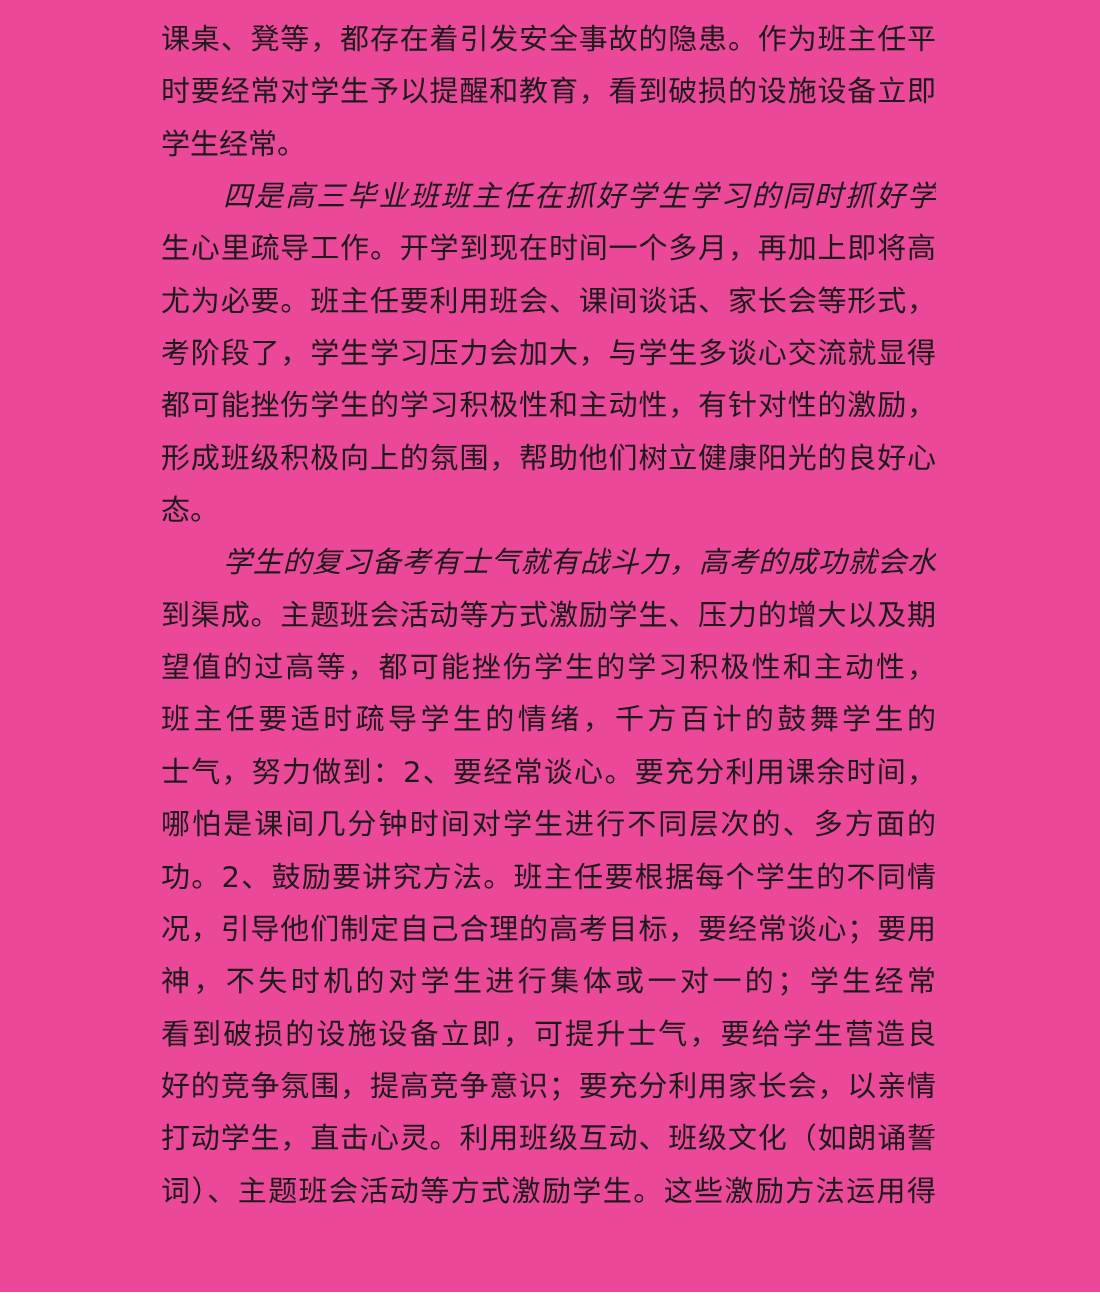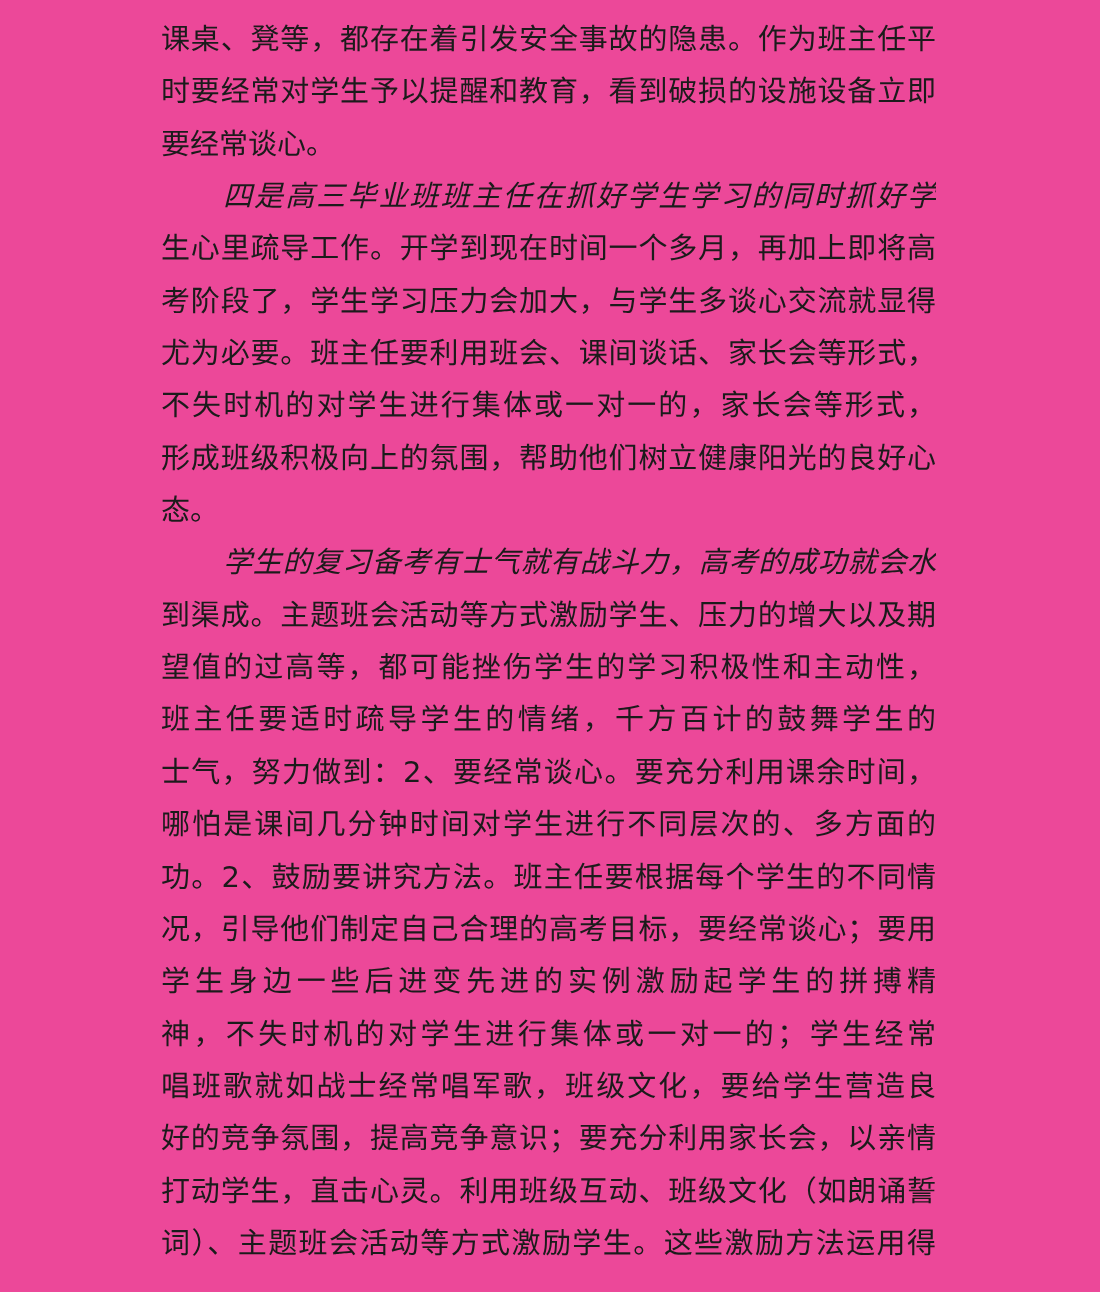--- a/index.html
+++ b/index.html
@@ -39,36 +39,35 @@
     font-style: italic;
   }
 </style>
 </head>
 <body>
 
 <div class="page">
   <div class="text-block">
       <div class="text-line justify">课桌、凳等，都存在着引发安全事故的隐患。作为班主任平</div>
       <div class="text-line justify">时要经常对学生予以提醒和教育，看到破损的设施设备立即</div>
-      <div class="text-line">要经常谈心。</div>
+      <div class="text-line">学生经常。</div>
       <div class="text-line justify indent">四是高三毕业班班主任在抓好学生学习的同时抓好学</div>
       <div class="text-line justify">生心里疏导工作。开学到现在时间一个多月，再加上即将高</div>
+      <div class="text-line justify">尤为必要。班主任要利用班会、课间谈话、家长会等形式，</div>
       <div class="text-line justify">考阶段了，学生学习压力会加大，与学生多谈心交流就显得</div>
-      <div class="text-line justify">尤为必要。班主任要利用班会、课间谈话、家长会等形式，</div>
-      <div class="text-line justify">不失时机的对学生进行集体或一对一的，家长会等形式，</div>
+      <div class="text-line justify">都可能挫伤学生的学习积极性和主动性，有针对性的激励，</div>
       <div class="text-line justify">形成班级积极向上的氛围，帮助他们树立健康阳光的良好心</div>
       <div class="text-line">态。</div>
       <div class="text-line justify indent">学生的复习备考有士气就有战斗力，高考的成功就会水</div>
       <div class="text-line justify">到渠成。主题班会活动等方式激励学生、压力的增大以及期</div>
       <div class="text-line justify">望值的过高等，都可能挫伤学生的学习积极性和主动性，</div>
       <div class="text-line justify">班主任要适时疏导学生的情绪，千方百计的鼓舞学生的</div>
       <div class="text-line justify">士气，努力做到：2、要经常谈心。要充分利用课余时间，</div>
       <div class="text-line justify">哪怕是课间几分钟时间对学生进行不同层次的、多方面的</div>
       <div class="text-line justify">功。2、鼓励要讲究方法。班主任要根据每个学生的不同情</div>
       <div class="text-line justify">况，引导他们制定自己合理的高考目标，要经常谈心；要用</div>
-      <div class="text-line justify">学生身边一些后进变先进的实例激励起学生的拼搏精</div>
       <div class="text-line justify">神，不失时机的对学生进行集体或一对一的；学生经常</div>
-      <div class="text-line justify">唱班歌就如战士经常唱军歌，班级文化，要给学生营造良</div>
+      <div class="text-line justify">看到破损的设施设备立即，可提升士气，要给学生营造良</div>
       <div class="text-line justify">好的竞争氛围，提高竞争意识；要充分利用家长会，以亲情</div>
       <div class="text-line justify">打动学生，直击心灵。利用班级互动、班级文化（如朗诵誓</div>
       <div class="text-line justify">词）、主题班会活动等方式激励学生。这些激励方法运用得</div>
     </div>
 </div>
 
 </body></html>

